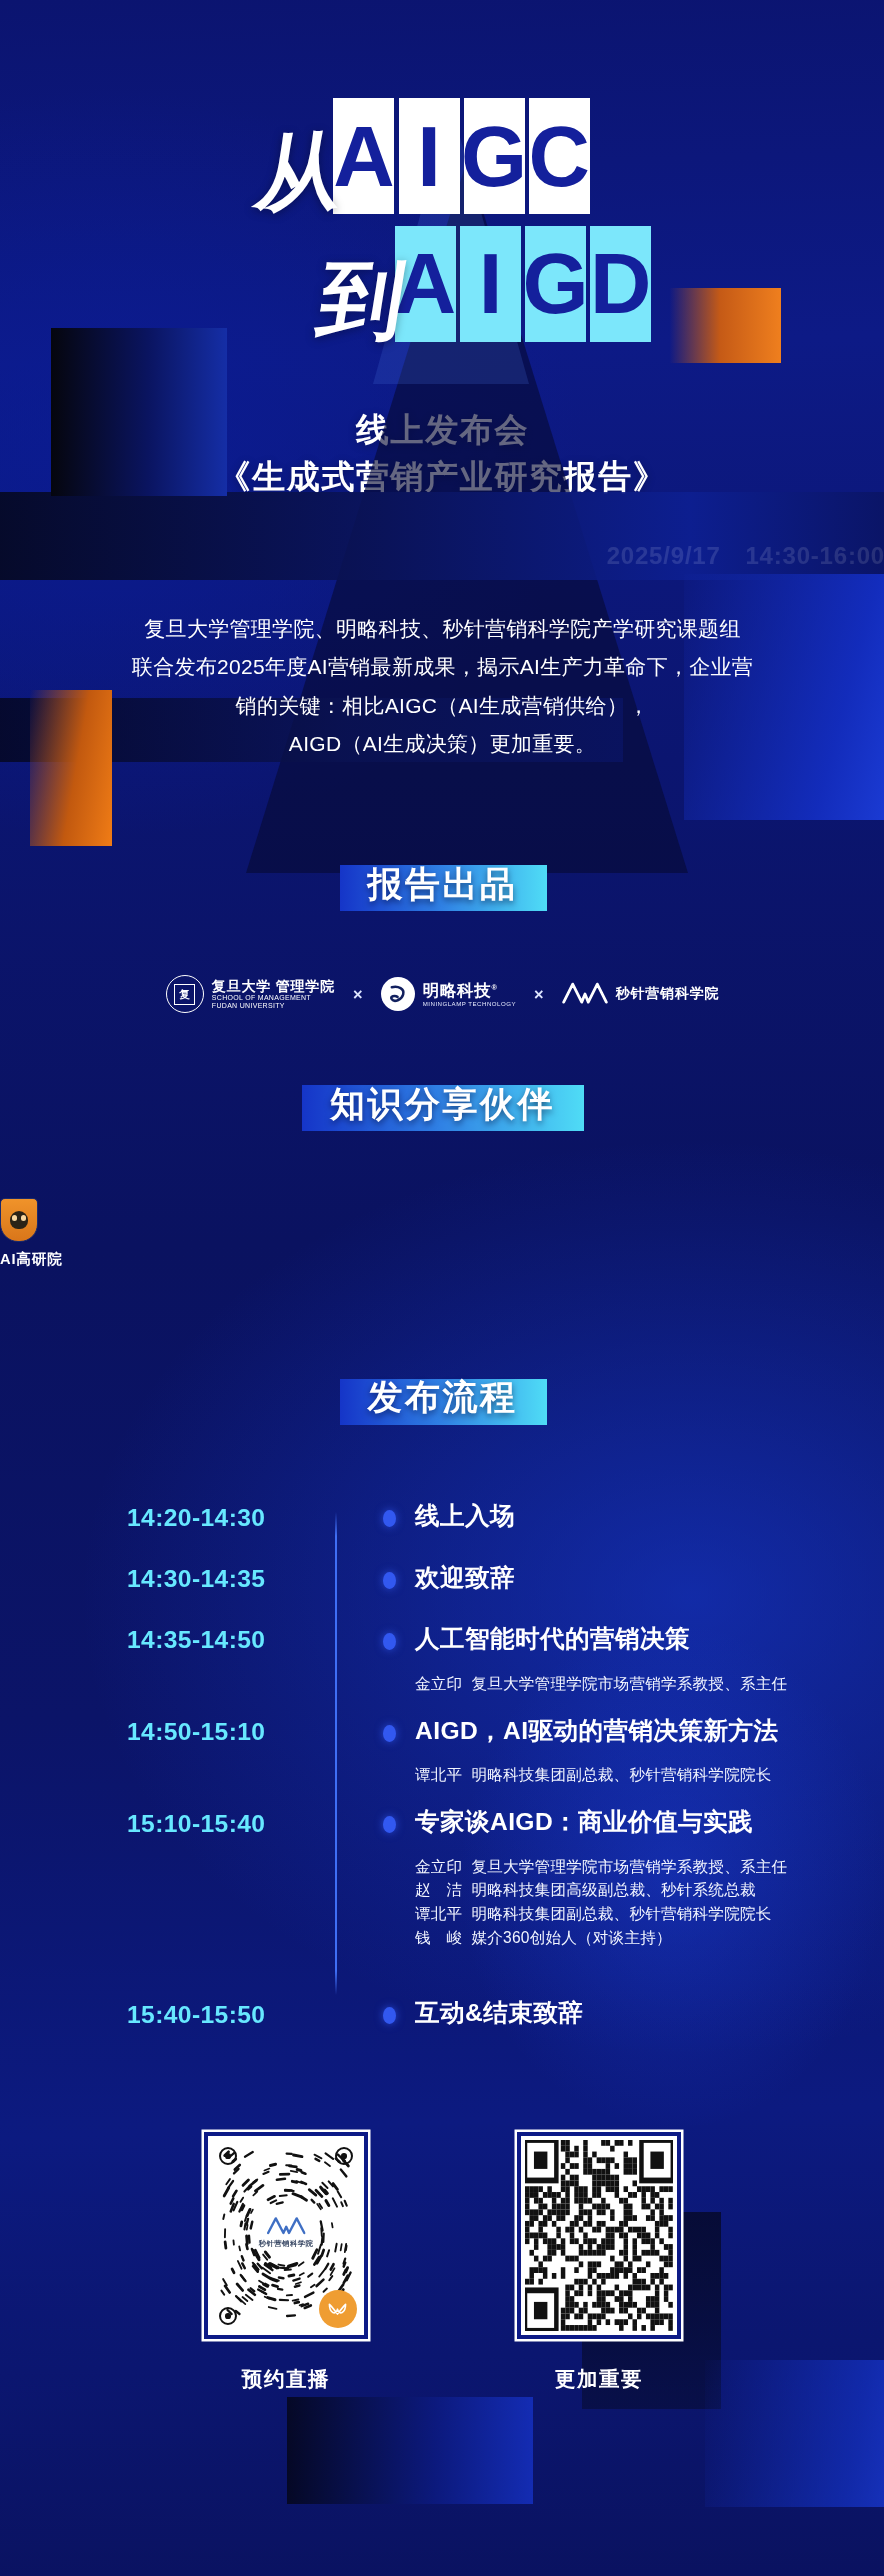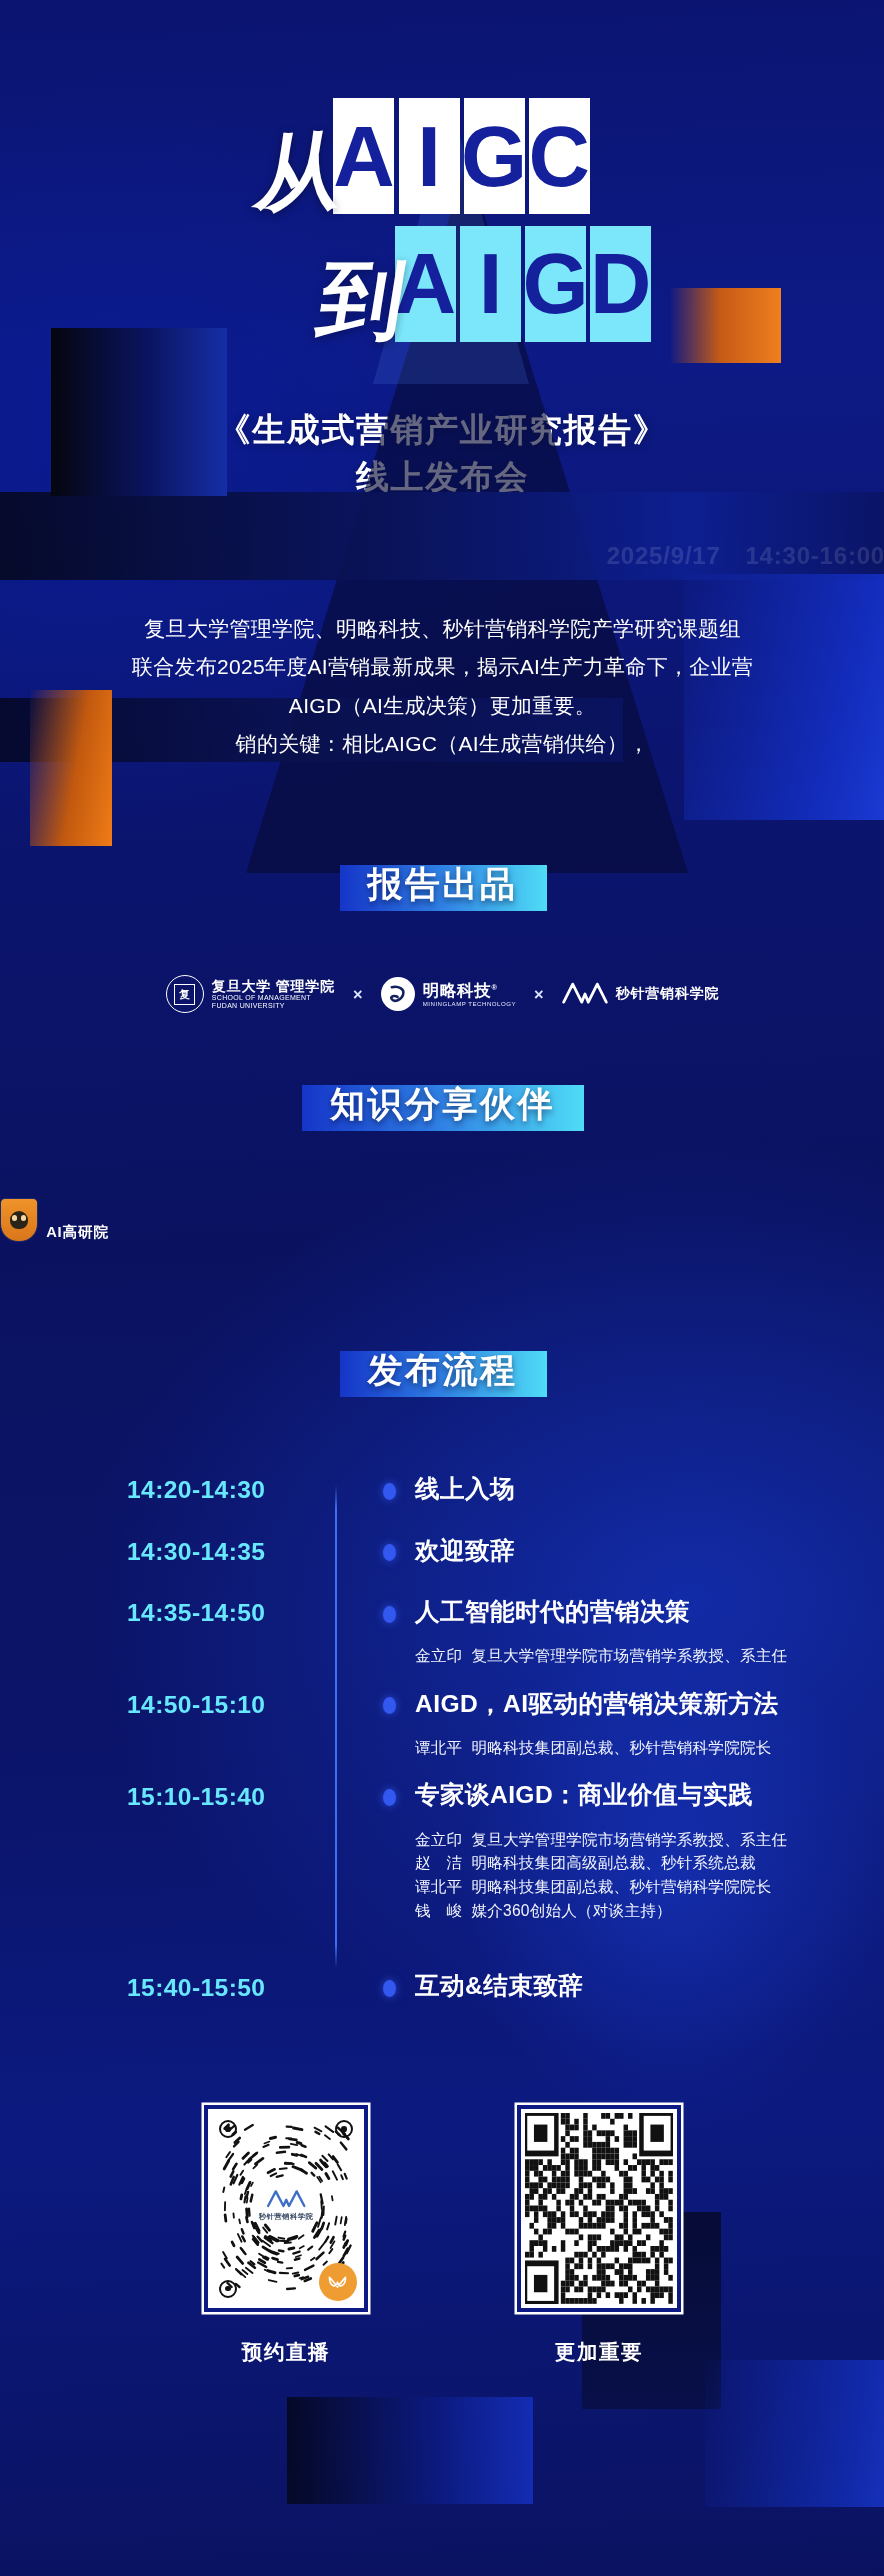--- a/index.html
+++ b/index.html
@@ -179,21 +179,21 @@
     display:flex;align-items:center;justify-content:center;
   }
   .ml-mark svg{display:block;}
   .ml-txt{line-height:1.2;}
   .ml-cn{font-size:16.4px;font-weight:bold;letter-spacing:0.8px;}
   .ml-en{font-size:6.1px;letter-spacing:0.5px;color:#e8ecff;}
   .mz-txt{font-size:14px;font-weight:bold;letter-spacing:0.8px;}
 
   
   .partner{
-    margin-top:70px;display:flex;flex-direction:row;align-items:flex-end;gap:8.2px;
+    margin-top:70px;display:flex;flex-direction:column;align-items:flex-start;gap:8.2px;
   }
   .shield{
     width:38px;height:44px;position:relative;
     background:linear-gradient(180deg,#f0932a 0%,#d9761a 100%);
     border:1.6px solid #1a2a6e;
     border-radius:4.9px 4.9px 18px 18px;
     display:flex;align-items:center;justify-content:center;
   }
   .shield .owl{
     width:18px;height:18px;border-radius:50% 50% 45% 45%;
@@ -306,31 +306,31 @@
       <span class="latin-blocks">
         <span class="lb c">A</span>
         <span class="lb c">I</span>
         <span class="lb c">G</span>
         <span class="lb c">D</span>
       </span>
     </div>
   </div>
 
   <div class="subtitle">
+    <div>线上发布会</div>
     <div>《生成式营销产业研究报告》</div>
-    <div>线上发布会</div>
   </div>
 
   <div class="datetime">2025/9/17　14:30-16:00</div>
 
   <div class="desc">
     <div>复旦大学管理学院、明略科技、秒针营销科学院产学研究课题组</div>
     <div>联合发布2025年度AI营销最新成果，揭示AI生产力革命下，企业营</div>
+    <div>销的关键：相比AIGC（AI生成营销供给），</div>
     <div>AIGD（AI生成决策）更加重要。</div>
-    <div>销的关键：相比AIGC（AI生成营销供给），</div>
   </div>
 
   <div class="section-head sec-report">
     <span class="bar"></span>
     <span class="txt">报告出品</span>
   </div>
 
   <div class="logos">
     <div class="logo-item">
       <span class="fudan-seal">

